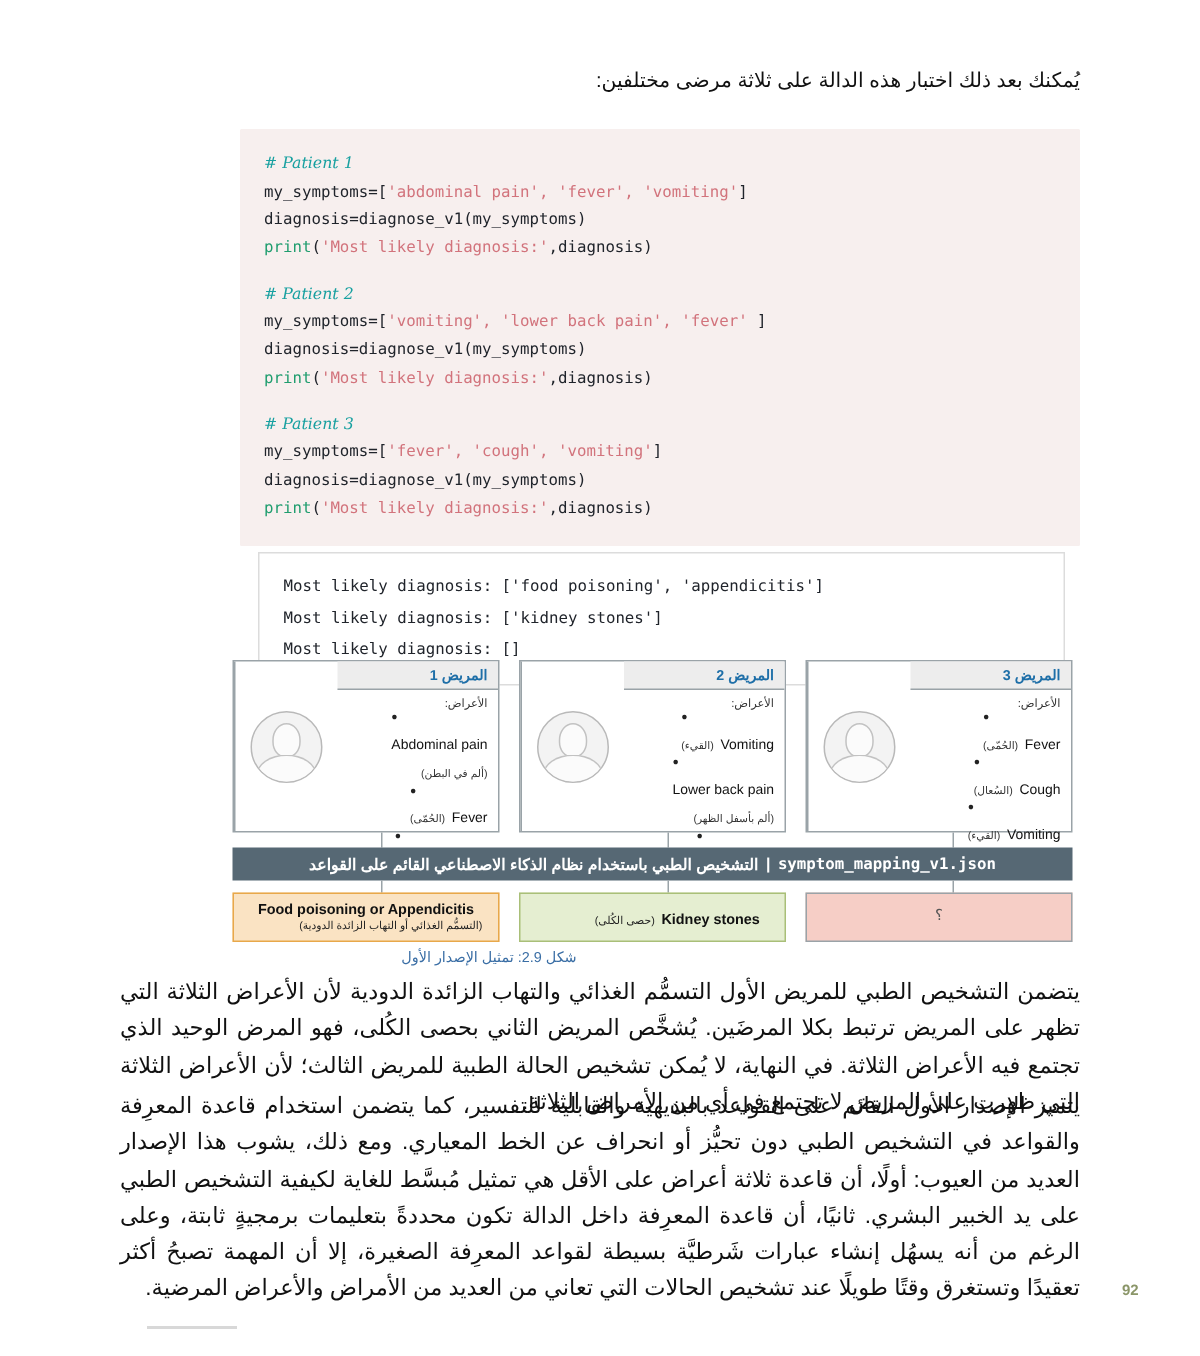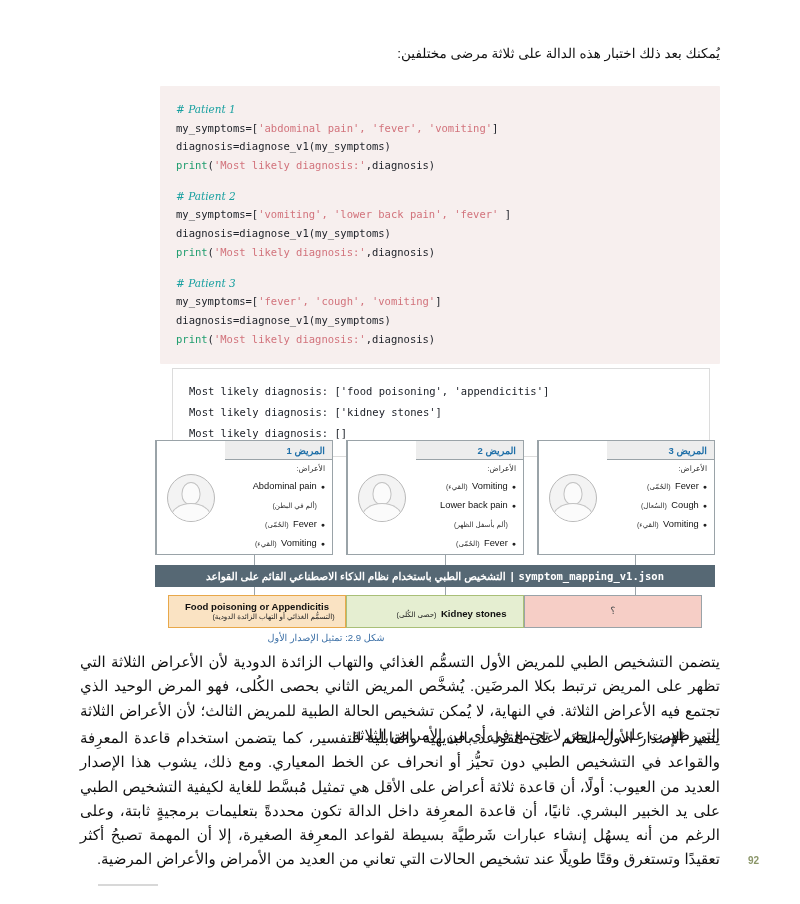--- a/index.html
+++ b/index.html
@@ -116,21 +116,21 @@
     direction:rtl;
     box-sizing:border-box;
   }
   .pcard-body{
     flex:1;padding:4px 7px 3px 4px;direction:rtl;text-align:right;
   }
   .sym-label{
     font-size:7.6px;color:#333;margin-bottom:2px;text-align:right;
   }
   .sym{
-    display:flex;flex-direction:row;align-items:baseline;
+    display:flex;flex-direction:column;align-items:baseline;
     justify-content:flex-start;gap:4px;
     margin-bottom:0px;line-height:1.18;
   }
   .sym .dot{font-size:7px;color:#222;line-height:1;}
   .sym .txt{
     direction:ltr;unicode-bidi:plaintext;
     font-size:9.3px;color:#111;
   }
   .sym .ar{font-size:7.1px;color:#333;}
   .sym-wrap{flex:1;text-align:right;}
@@ -150,21 +150,21 @@
   }
   .rule-bar .mono{
     font-family:"DejaVu Sans Mono", monospace;
     font-weight:bold;font-size:10.5px;direction:ltr;
   }
 
   .connectors2{position:absolute;left:0;top:147px;width:560px;height:10px;}
 
   .results-row{
     position:absolute;top:155px;left:0;width:560px;height:33px;
-    display:flex;flex-direction:row-reverse;justify-content:center;
+    display:flex;flex-direction:row-reverse;justify-content:space-between;
   }
   .rbox{
     width:178px;height:33px;box-sizing:border-box;
     display:flex;flex-direction:column;align-items:center;justify-content:center;
     text-align:center;direction:rtl;line-height:1.22;
   }
   .rbox .en{font-size:9.6px;font-weight:bold;color:#111;direction:ltr;unicode-bidi:plaintext;}
   .rbox .ar{font-size:7.2px;color:#222;padding-left:33px;}
   .rbox.orange{background:#fae3c3;border:1px solid #e8a84a;}
   .rbox.green{background:#e5eed1;border:1px solid #a9bf78;}

